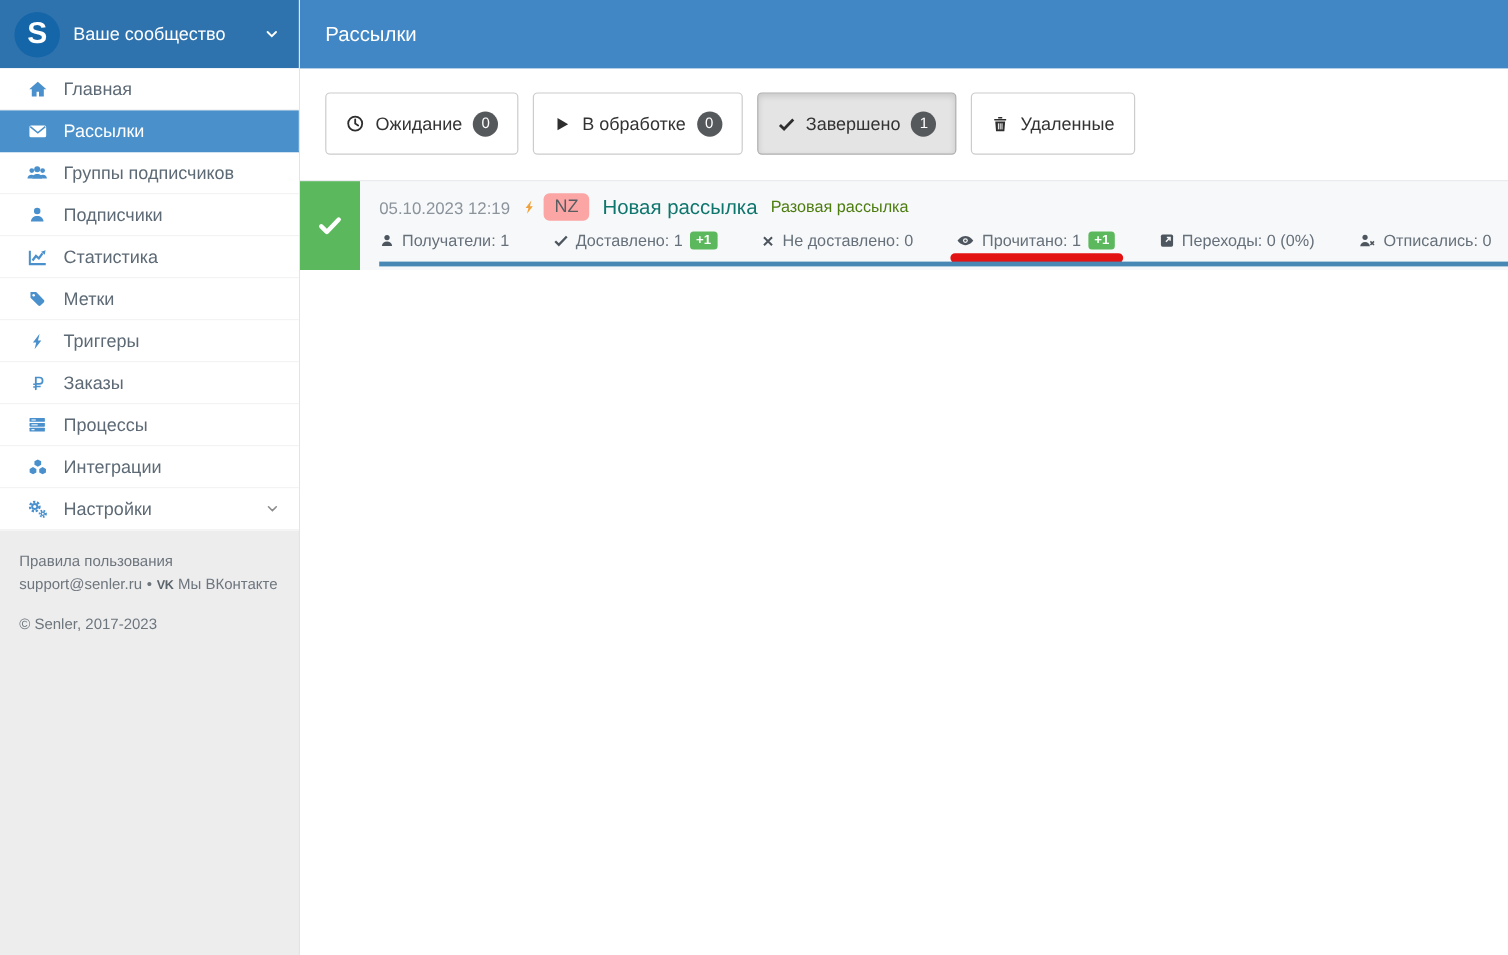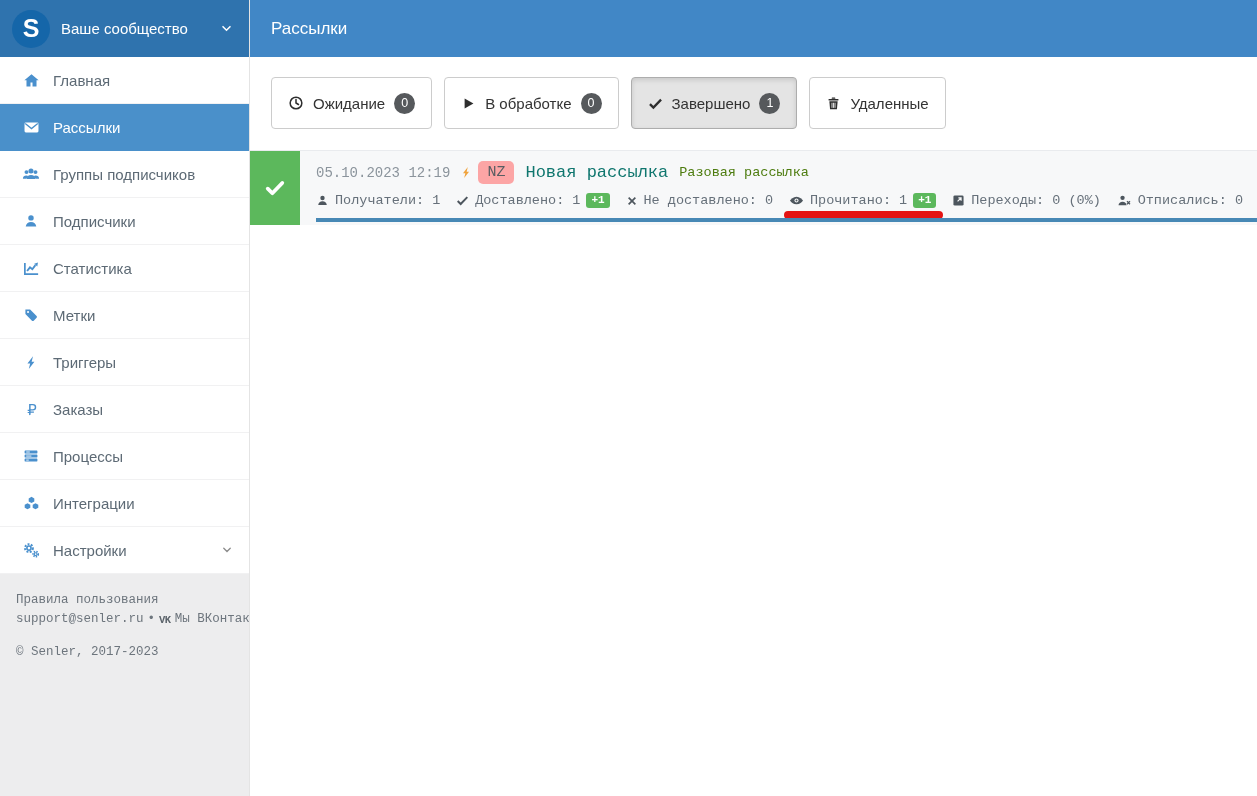--- a/index.html
+++ b/index.html
@@ -9,42 +9,42 @@
     display:flex;background:#fff;
     -webkit-font-smoothing:antialiased;
   }
   
   .sidebar{flex:0 0 250px;width:250px;background:#ededee;display:flex;flex-direction:column;border-right:1px solid #e4e4e4;box-sizing:border-box;}
   .sidebar-header{height:57px;flex:0 0 57px;background:#2f73ae;display:flex;align-items:center;padding:0 16px 0 12px;box-sizing:border-box;cursor:pointer;}
   .logo{width:38px;height:38px;border-radius:50%;background:#1566a9;color:#fff;display:flex;align-items:center;justify-content:center;font-size:25px;font-weight:bold;flex:0 0 38px;}
   .community-name{color:#ffffff;font-size:15px;margin-left:11px;white-space:nowrap;}
   .header-chevron{margin-left:auto;color:#fff;display:flex;}
   .menu{background:#fff;}
-  .menu-item{height:47px;display:flex;align-items:center;padding:0 16px 0 20px;border-bottom:1px solid #f1f1f2;color:#5d6a75;font-size:15px;background:#fff;cursor:pointer;box-sizing:border-box;}
+  .menu-item{height:35px;display:flex;align-items:center;padding:0 16px 0 20px;border-bottom:1px solid #f1f1f2;color:#5d6a75;font-size:15px;background:#fff;cursor:pointer;box-sizing:border-box;}
   .mi-icon{width:22px;flex:0 0 22px;margin-right:11px;color:#4a90cd;display:flex;justify-content:center;align-items:center;}
   .menu-item.active{background:#4a90ca;color:#fff;border-bottom-color:#4a90ca;}
   .menu-item.active .mi-icon{color:#fff;}
   .mi-chevron{margin-left:auto;color:#8c8c8c;display:flex;}
-  .sidebar-footer{padding:17px 16px 0 16px;color:#6d757d;font-size:12.5px;line-height:1.55;font-family:Liberation Mono, monospace;}
+  .sidebar-footer{padding:17px 16px 0 16px;color:#6d757d;font-size:12.5px;line-height:1.55;}
   .footer-row2{display:flex;align-items:center;gap:4px;white-space:nowrap;}
   .vk-glyph{font-weight:bold;font-size:10.5px;letter-spacing:-.5px;color:#5c646b;}
   .footer-copy{margin-top:13px;}
   .footer-link{cursor:pointer;}
   
   .main{flex:1;min-width:0;display:flex;flex-direction:column;background:#fff;}
   .topbar{height:57px;flex:0 0 57px;background:#4187c6;color:#fff;display:flex;align-items:center;padding-left:21px;font-size:17px;}
   .filters{display:flex;gap:12px;margin:20px 21px 0 21px;}
   .filter-btn{height:52px;display:inline-flex;align-items:center;gap:9px;padding:0 16px;background:#fff;border:1px solid #ccc;border-radius:4px;font-size:15px;color:#333;cursor:pointer;font-family:inherit;}
   .fb-icon{display:flex;color:#2e2e2e;}
   .filter-btn.selected{background:#e4e4e4;border-color:#adadad;box-shadow:inset 0 2px 5px rgba(0,0,0,.125);}
   .count-badge{min-width:21px;height:21px;border-radius:11px;background:#56595c;color:#fff;font-size:12.5px;display:inline-flex;align-items:center;justify-content:center;padding:0 6px;box-sizing:border-box;}
   
   .mail-row{margin-top:21px;height:75px;background:#f7f8f9;border-top:1px solid #e9ebee;display:flex;box-sizing:border-box;cursor:pointer;}
   .status-block{width:50px;flex:0 0 50px;background:#5cb85c;display:flex;align-items:center;justify-content:center;color:#fff;}
-  .mail-body{flex:1;min-width:0;position:relative;padding:10px 14px 0 16px;font-family:Liberation Mono, monospace;}
+  .mail-body{flex:1;min-width:0;position:relative;padding:10px 14px 0 16px;}
   .line1{display:flex;align-items:center;color:#8b949c;font-size:14px;white-space:nowrap;}
   .bolt-wrap{color:#f0a33c;margin:0 5px 0 10px;display:flex;}
   .nz-badge{background:#fca5a5;color:#585d62;border-radius:5px;padding:3px 9px;font-size:15px;margin-right:11px;}
   .mail-title{color:#0f766e;font-size:17px;margin-right:11px;}
   .mail-type-link{color:#4d7c0f;font-size:13.5px;cursor:pointer;}
   .stats{display:flex;justify-content:space-between;align-items:center;margin-top:9px;font-size:13.5px;color:#66707a;}
   .stat{display:flex;align-items:center;gap:6px;position:relative;white-space:nowrap;}
   .st-icon{display:flex;color:#4d565e;}
   .delta-badge{background:#5cb85c;color:#fff;border-radius:3px;font-size:11px;font-weight:bold;padding:2px 5px;line-height:1;}
   .red-underline{position:absolute;left:-5px;right:-7px;top:calc(100% + 3px);height:8px;border-radius:4px;background:#e41313;}

